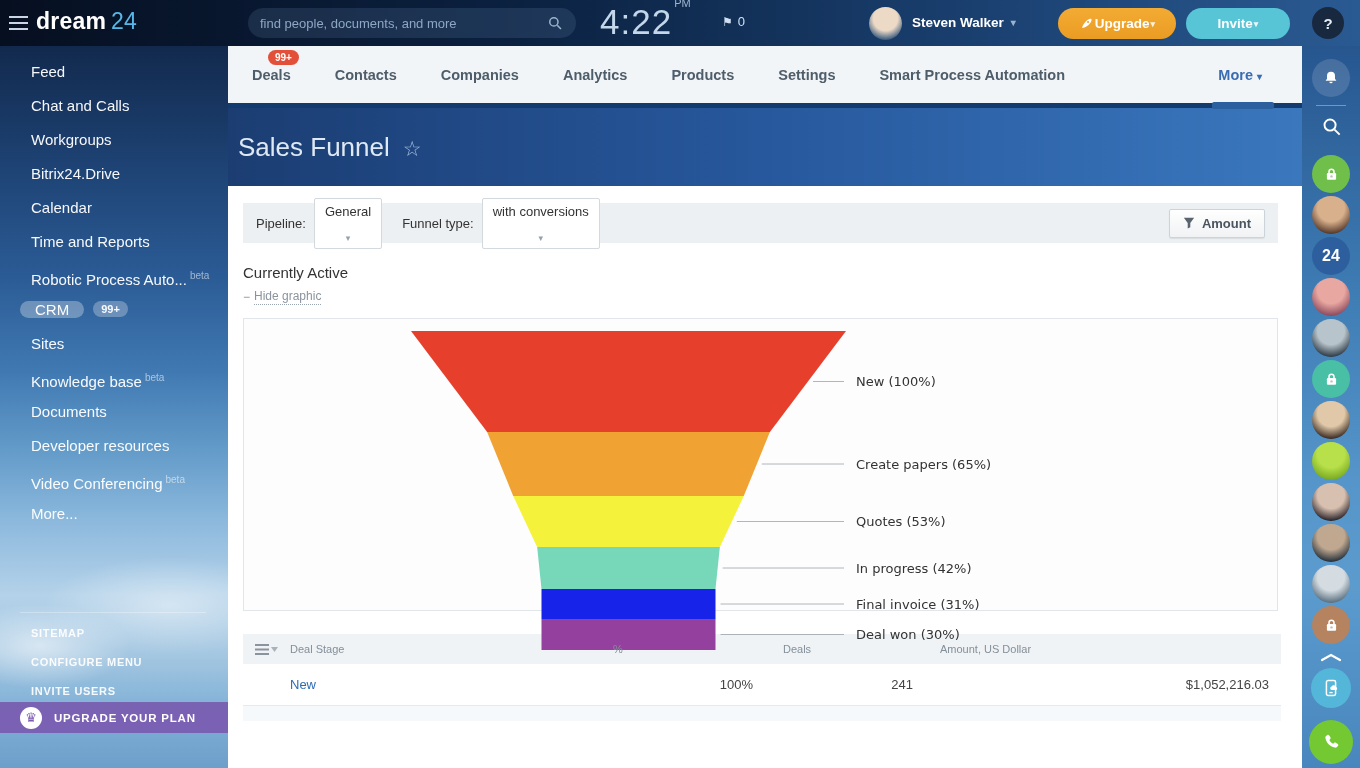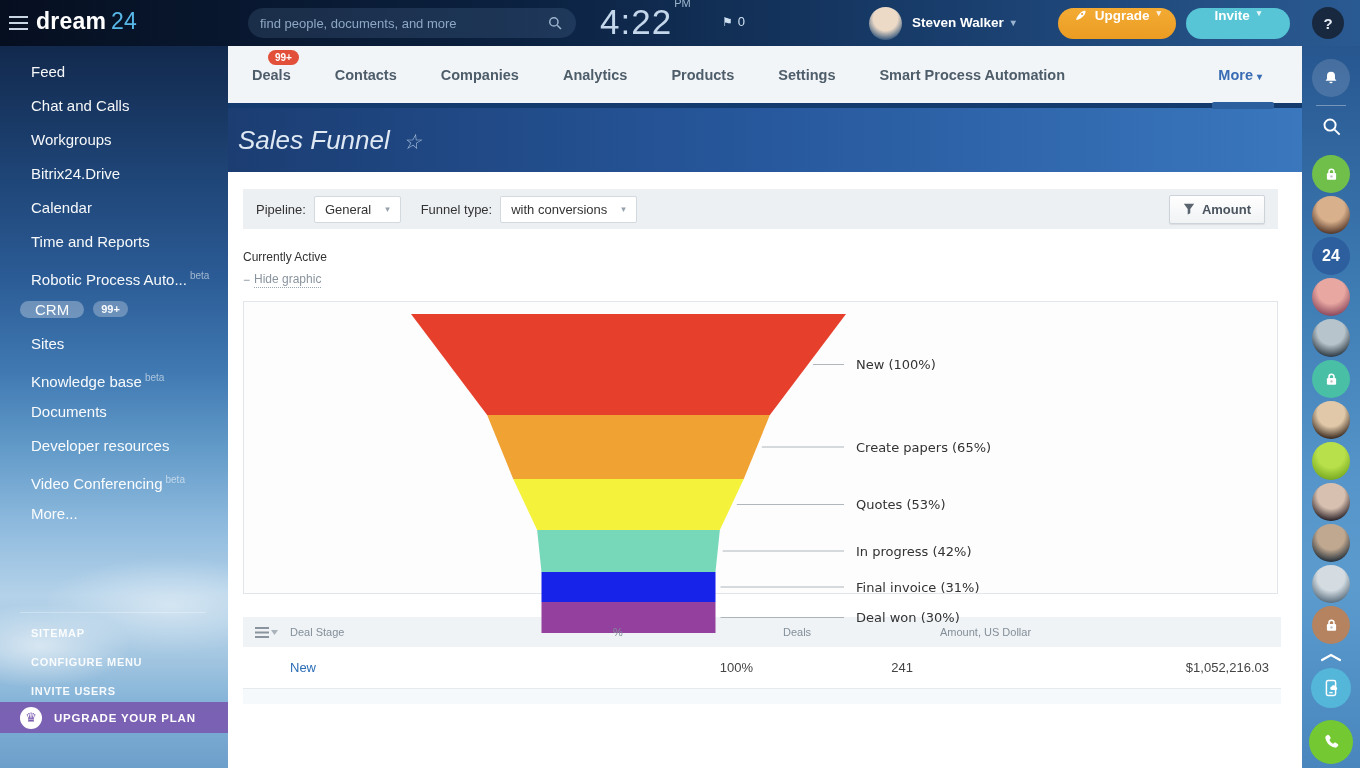--- a/index.html
+++ b/index.html
@@ -19,22 +19,22 @@
   .search-pill input { flex:1; background:transparent; border:none; outline:none; color:#cfe0f0; font-size:13px; font-family:"Liberation Sans",sans-serif; }
   .search-pill input::placeholder { color:#8ea8c4; }
   .clock { position:absolute; left:600px; top:2px; color:#c3d6ea; font-size:35px; font-weight:300; letter-spacing:1px; }
   .clock sup { font-size:11px; font-weight:400; color:#9db6cf; letter-spacing:0; position:relative; top:-14px; left:2px; }
   .flag-wrap { position:absolute; left:722px; top:14px; color:#cfe0f0; font-size:13px; display:flex; gap:5px; align-items:center; }
   .flag-wrap .glyph { font-size:12px; }
   .user-avatar { position:absolute; left:869px; top:7px; width:33px; height:33px; border-radius:50%;
     background:radial-gradient(circle at 50% 35%, #ecd9c6 0 45%, #3c5c7e 78%); }
   .user-name { position:absolute; left:912px; top:15px; color:#fff; font-size:13.5px; font-weight:700; display:flex; gap:7px; align-items:center; }
   .user-name .caret { color:#9ab4cf; font-size:10px; }
-  .btn-pill { position:absolute; top:8px; height:31px; border-radius:16px; display:flex; justify-content:center;
-    color:#fff; font-size:13.5px; font-weight:700; gap:7px; cursor:pointer; }
+  .btn-pill { position:absolute; top:8px; height:31px; border-radius:16px; display:flex; align-items:center; justify-content:center;
+    color:#fff; font-size:13.5px; font-weight:700; gap:1px; cursor:pointer; }
   .btn-upgrade { left:1058px; width:118px; background:linear-gradient(180deg,#f3ab34,#eb9c22); }
   .btn-invite { left:1186px; width:104px; background:#57c5d5; }
   .btn-pill .caret { font-size:9px; color:rgba(255,255,255,0.85); }
   .help-circle { position:absolute; left:1312px; top:7px; width:32px; height:32px; border-radius:50%;
     background:#18293f; color:#e8eef5; font-size:15px; font-weight:700; display:flex; align-items:center; justify-content:center; cursor:pointer; }
 
   
   .sidebar { position:absolute; top:46px; left:0; width:228px; height:722px; overflow:hidden;
     background:
       radial-gradient(130px 60px at 40px 600px, rgba(255,255,255,0.55), rgba(255,255,255,0) 70%),
@@ -69,35 +69,35 @@
   
   .main { position:absolute; top:46px; left:228px; width:1074px; height:722px; background:#fff; }
   .navbar { height:57px; background:#f2f5f7; display:flex; align-items:center; padding-left:24px; gap:44px; position:relative; }
   .nav-item { font-size:14.5px; font-weight:700; color:#4e5d6a; cursor:pointer; position:relative; white-space:nowrap; }
   .nav-item .nav-badge { position:absolute; top:-17px; left:16px; background:#e2503a; color:#fff; font-size:10px; font-weight:700;
     border-radius:9px; padding:2px 7px; }
   .nav-item.more { margin-left:auto; margin-right:40px; color:#3a6cb4; }
   .nav-item.more .caret { font-size:10px; margin-left:4px; }
   .nav-indicator { position:absolute; right:28px; bottom:-6px; width:62px; height:7px; background:#2c5f9e; border-radius:2px; }
   .darkline { height:5px; background:#133b6e; }
-  .titlebar { height:64px; background:linear-gradient(90deg,#1b3d72,#27589d 50%,#3a77bd); display:flex; align-items:center; padding-left:10px;font-style:italic; }
+  .titlebar { height:78px; background:linear-gradient(90deg,#1b3d72,#27589d 50%,#3a77bd); display:flex; align-items:center; padding-left:10px; }
   .page-title { color:#dfe9f4; font-size:26px; font-weight:300; }
   .title-star { color:#a5bedb; font-size:21px; margin-left:13px; margin-top:3px; cursor:pointer; }
 
   .content { padding:17px 0 0 15px; }
   .toolbar { width:1035px; height:40px; background:#edf0f3; display:flex; align-items:center; padding:0 13px; font-size:13px; color:#333; }
   .toolbar .lbl { margin-right:8px; }
   .select-box { background:#fff; border:1px solid #d2d9df; border-radius:2px; padding:5px 10px; display:flex; align-items:center; gap:14px;
-    color:#333; cursor:pointer; margin-right:20px; }
+    color:#333; cursor:pointer; margin-right:20px;flex-direction:column; }
   .select-box .caret { color:#97a1ab; font-size:9px; }
   .filter-btn { margin-left:auto; background:linear-gradient(180deg,#ffffff,#f0f2f4); border:1px solid #ccd3da; border-radius:2px;
     box-shadow:0 1px 1px rgba(0,0,0,0.08); padding:6px 13px; display:flex; align-items:center; gap:7px; font-size:13px; font-weight:700;
     color:#4a545e; cursor:pointer; }
 
-  .status-label { margin-top:21px; font-size:12px; color:#333; }
+  .status-label { margin-top:21px; font-size:15px; color:#333; }
   .hide-link { margin-top:8px; font-size:12px; color:#8a949e; cursor:pointer; display:inline-flex; align-items:center; gap:4px; }
   .hide-link .txt { border-bottom:1px dotted #9aa6b0; padding-bottom:1px; }
 
   .chart-box { margin-top:13px; width:1035px; height:293px; border:1px solid #e2e6ea; background:#fdfdfe; }
 
   .deal-table { margin-top:23px; width:1038px; font-size:13px; }
   .t-head, .t-row { display:grid; grid-template-columns:47px 310px 165px 160px 356px; align-items:center; }
   .t-head { height:30px; background:#f0f3f5; color:#838f9a; font-size:11px; }
   .t-head .c-icon { display:flex; justify-content:center; align-items:center; gap:2px; cursor:pointer; }
   .t-head .c-pct { padding-left:13px; }

